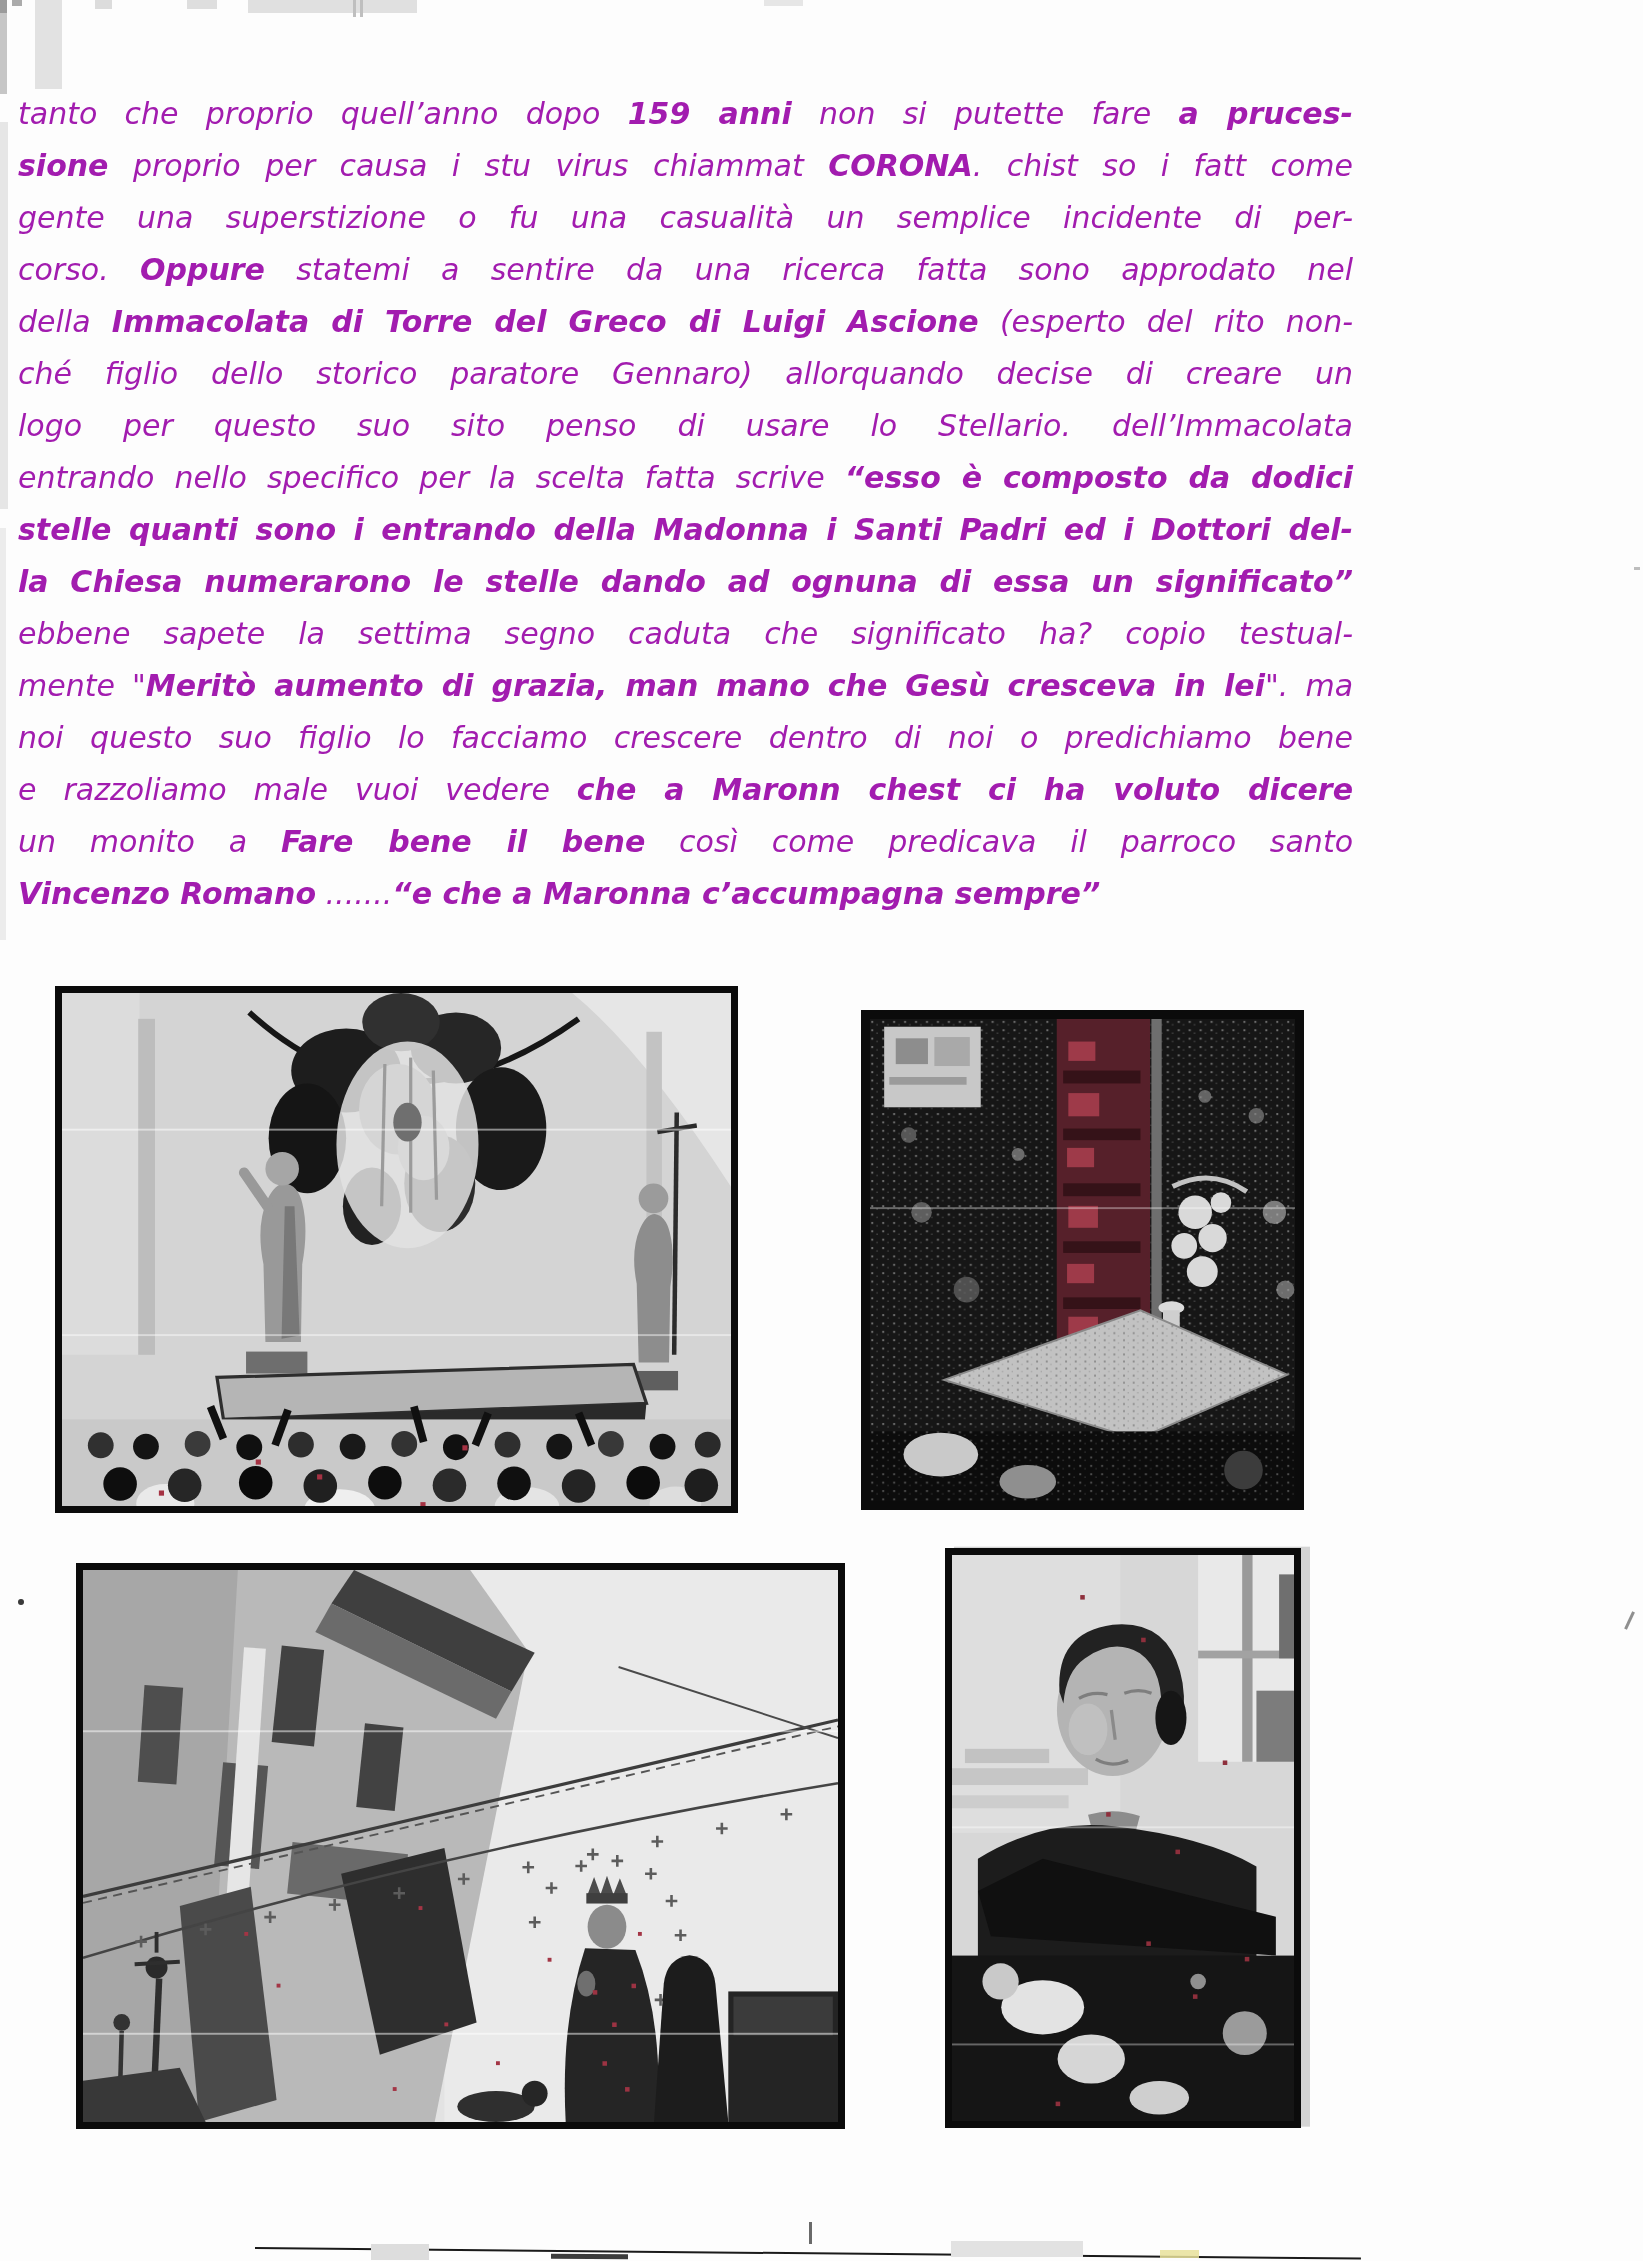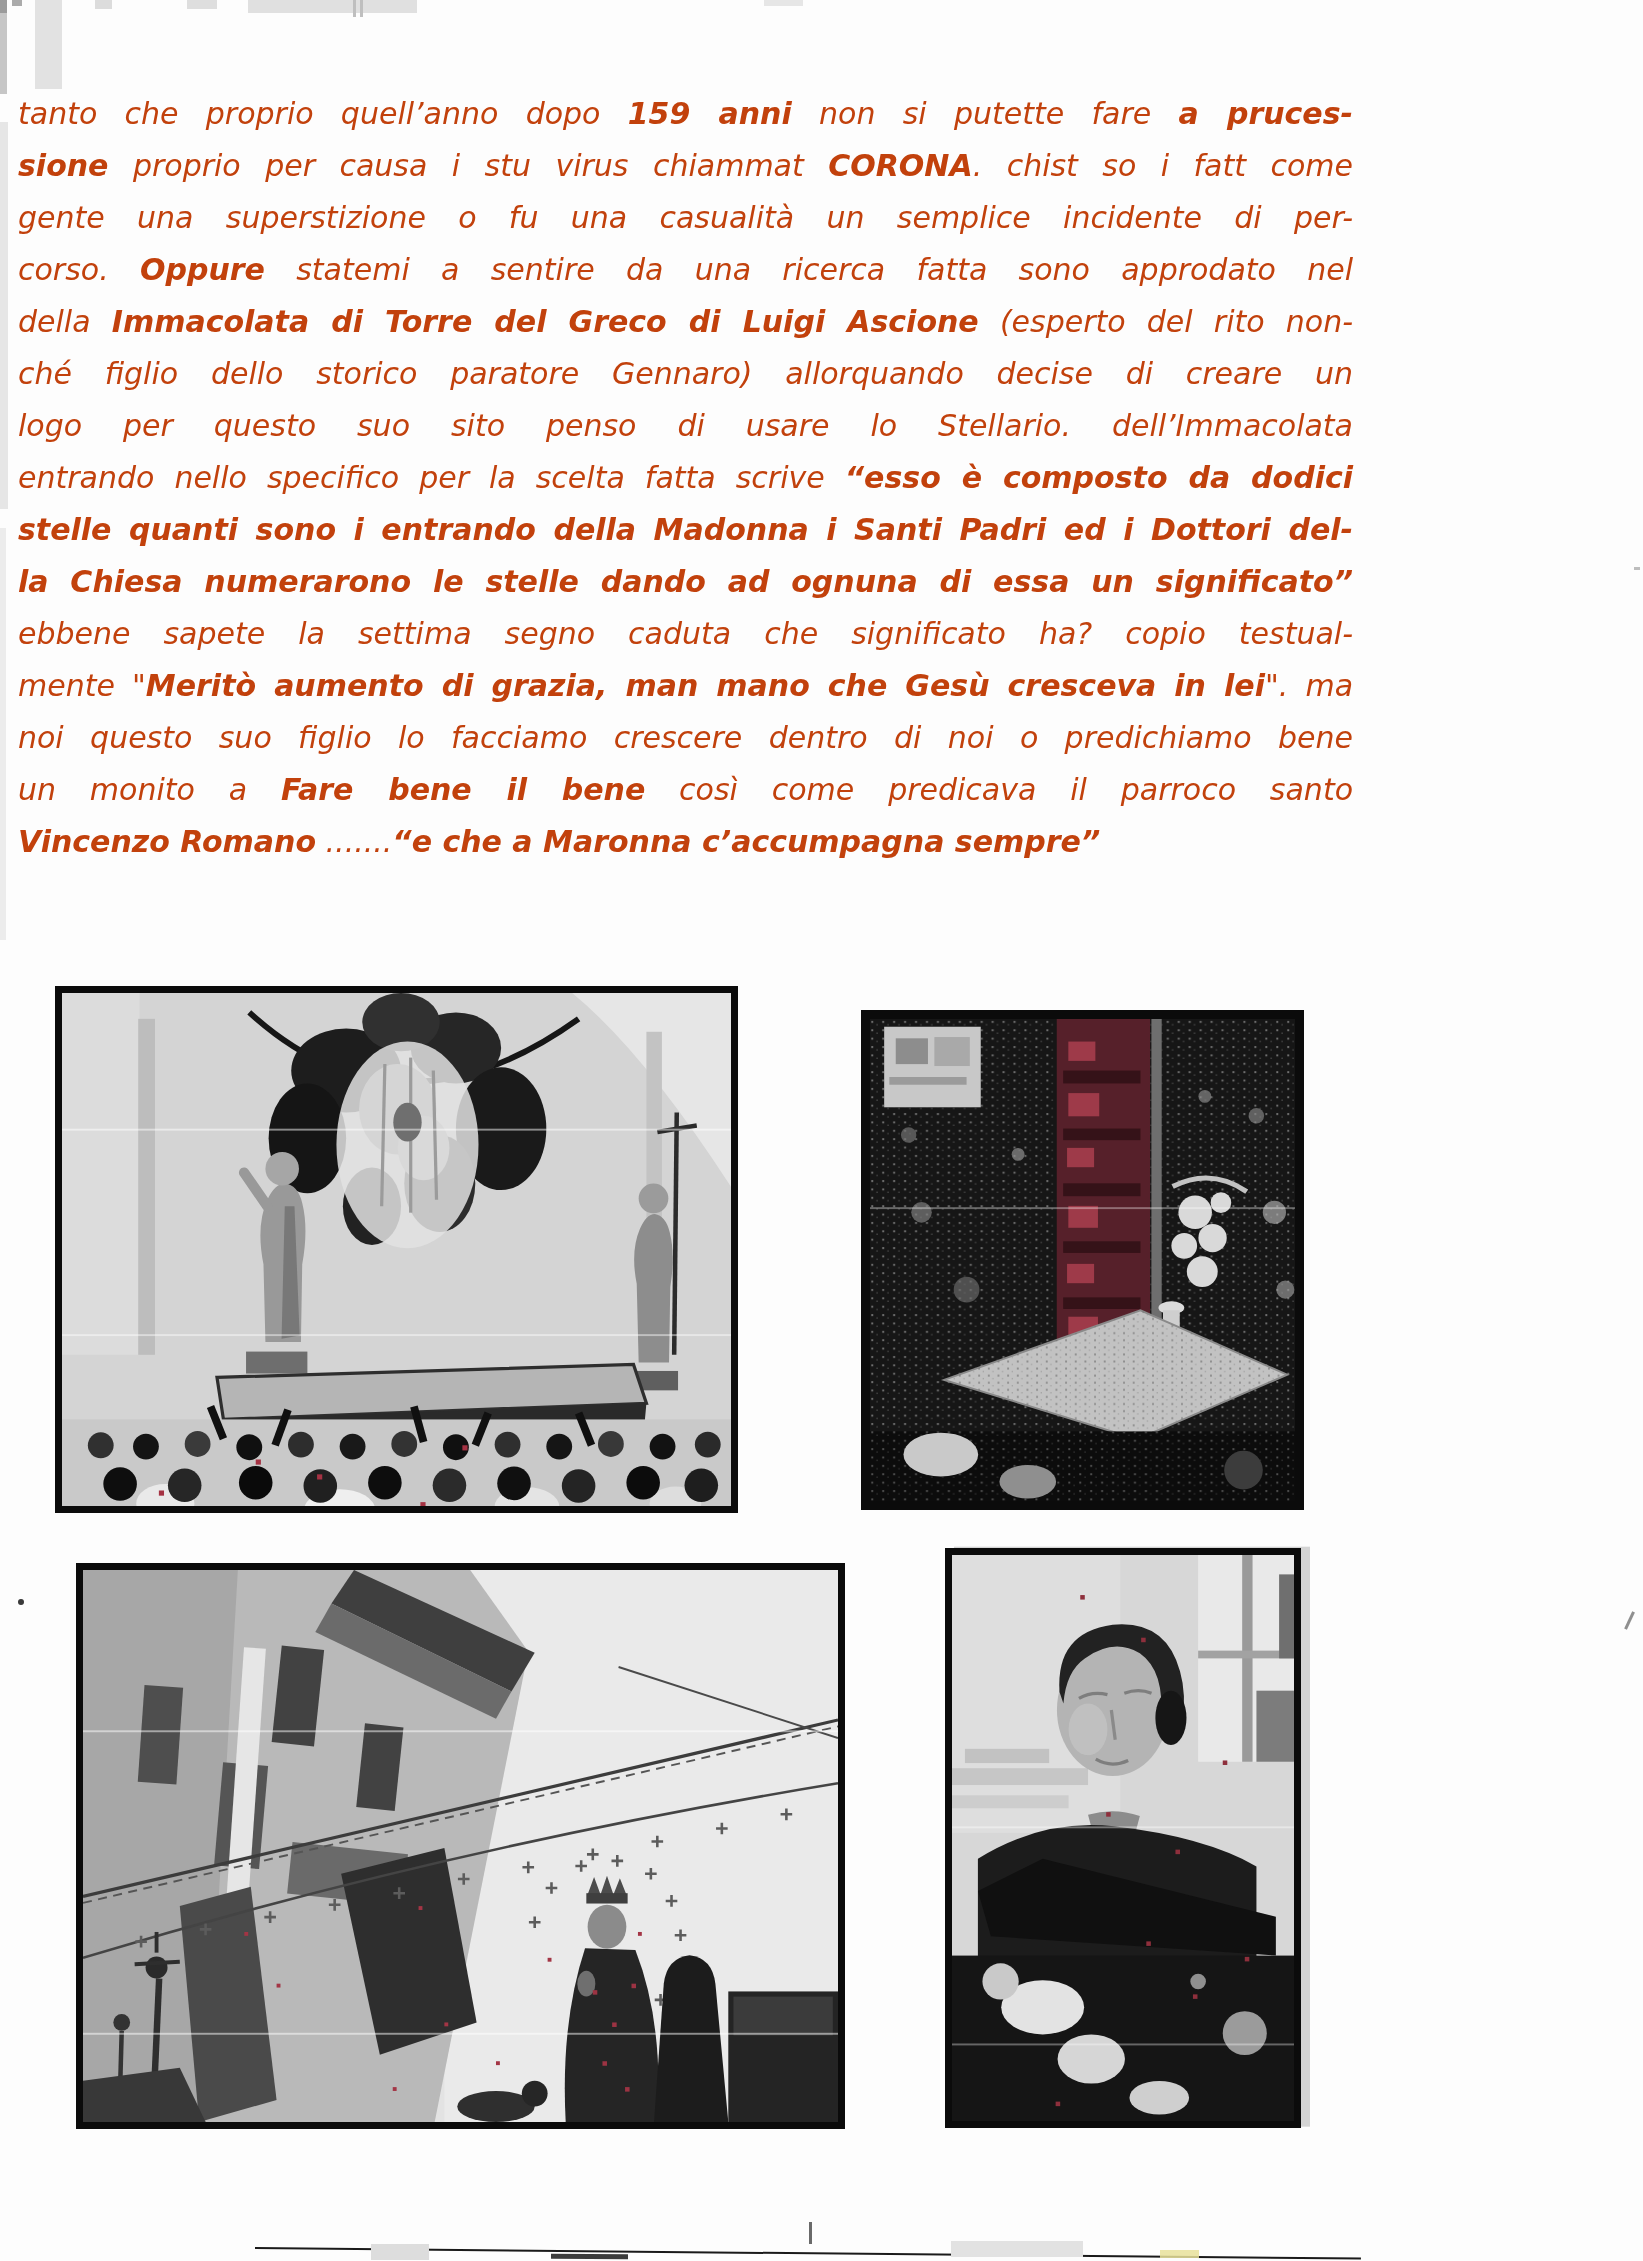--- a/index.html
+++ b/index.html
@@ -3,21 +3,21 @@
 <meta charset="utf-8">
 <style>
   html,body{margin:0;padding:0;}
   body{
     width:1643px;height:2261px;position:relative;overflow:hidden;
     background:#fdfdfd;font-family:"DejaVu Sans",sans-serif;
   }
   
   #paragraph{
     position:absolute;left:18px;top:88px;width:1335px;
-    color:#c2410c;font-size:30px;font-style:italic;letter-spacing:0px;
+    color:#a21caf;font-size:30px;font-style:italic;letter-spacing:0px;
   }
   .line{height:52px;line-height:52px;text-align:justify;text-align-last:justify;white-space:normal;}
   .line.last{text-align-last:left;}
   .b{font-weight:700;}
   
   .photo{position:absolute;box-sizing:border-box;border:7.7px solid #0b0b0b;background:#d8d8d8;}
   .photo svg{display:block;width:100%;height:100%;}
   #photo-1{left:55px;top:986px;width:683px;height:527px;}
   #photo-2{left:861px;top:1010px;width:443px;height:500px;border-width:9px;}
   #photo-3{left:76px;top:1563px;width:769px;height:566px;}
@@ -58,20 +58,21 @@
     <div class="line"><span>corso. </span><span class="b">Oppure</span><span> statemi a sentire da una ricerca fatta sono approdato nel</span></div>
     <div class="line"><span>della </span><span class="b">Immacolata di Torre del Greco di Luigi Ascione</span><span> (esperto del rito non-</span></div>
     <div class="line"><span>ché figlio dello storico paratore Gennaro) allorquando decise di creare un</span></div>
     <div class="line"><span>logo per questo suo sito penso di usare lo Stellario. dell’Immacolata</span></div>
     <div class="line"><span>entrando nello specifico per la scelta fatta scrive </span><span class="b">“esso è composto da dodici</span></div>
     <div class="line"><span class="b">stelle quanti sono i entrando della Madonna i Santi Padri ed i Dottori del-</span></div>
     <div class="line"><span class="b">la Chiesa numerarono le stelle dando ad ognuna di essa un significato”</span></div>
     <div class="line"><span>ebbene sapete la settima segno caduta che significato ha? copio testual-</span></div>
     <div class="line"><span>mente "</span><span class="b">Meritò aumento di grazia, man mano che Gesù cresceva in lei</span><span>". ma</span></div>
     <div class="line"><span>noi questo suo figlio lo facciamo crescere dentro di noi o predichiamo bene</span></div>
+    <div class="line"><span>e razzoliamo male vuoi vedere </span><span class="b">che a Maronn chest ci ha voluto dicere</span></div>
     <div class="line"><span>un monito a </span><span class="b">Fare bene il bene</span><span> così come predicava il parroco santo</span></div>
     <div class="line last"><span class="b">Vincenzo Romano</span><span> .......</span><span class="b">“e che a Maronna c’accumpagna sempre”</span></div>
   </div>
 
 <figure class="photo" id="photo-1" style="margin:0">
 <svg viewBox="0 0 1036 794" preserveAspectRatio="none" aria-label="Crowd carrying the processional float of the Immacolata with angel statues on pedestals">
   <rect width="1036" height="794" fill="#d4d4d4"></rect>
   <path d="M790 0 H1036 V300 Q900 90 790 0 Z" fill="#e6e6e6"></path>
   <rect x="0" y="0" width="120" height="560" fill="#dcdcdc"></rect>
   <rect x="118" y="40" width="26" height="520" fill="#bdbdbd"></rect>

